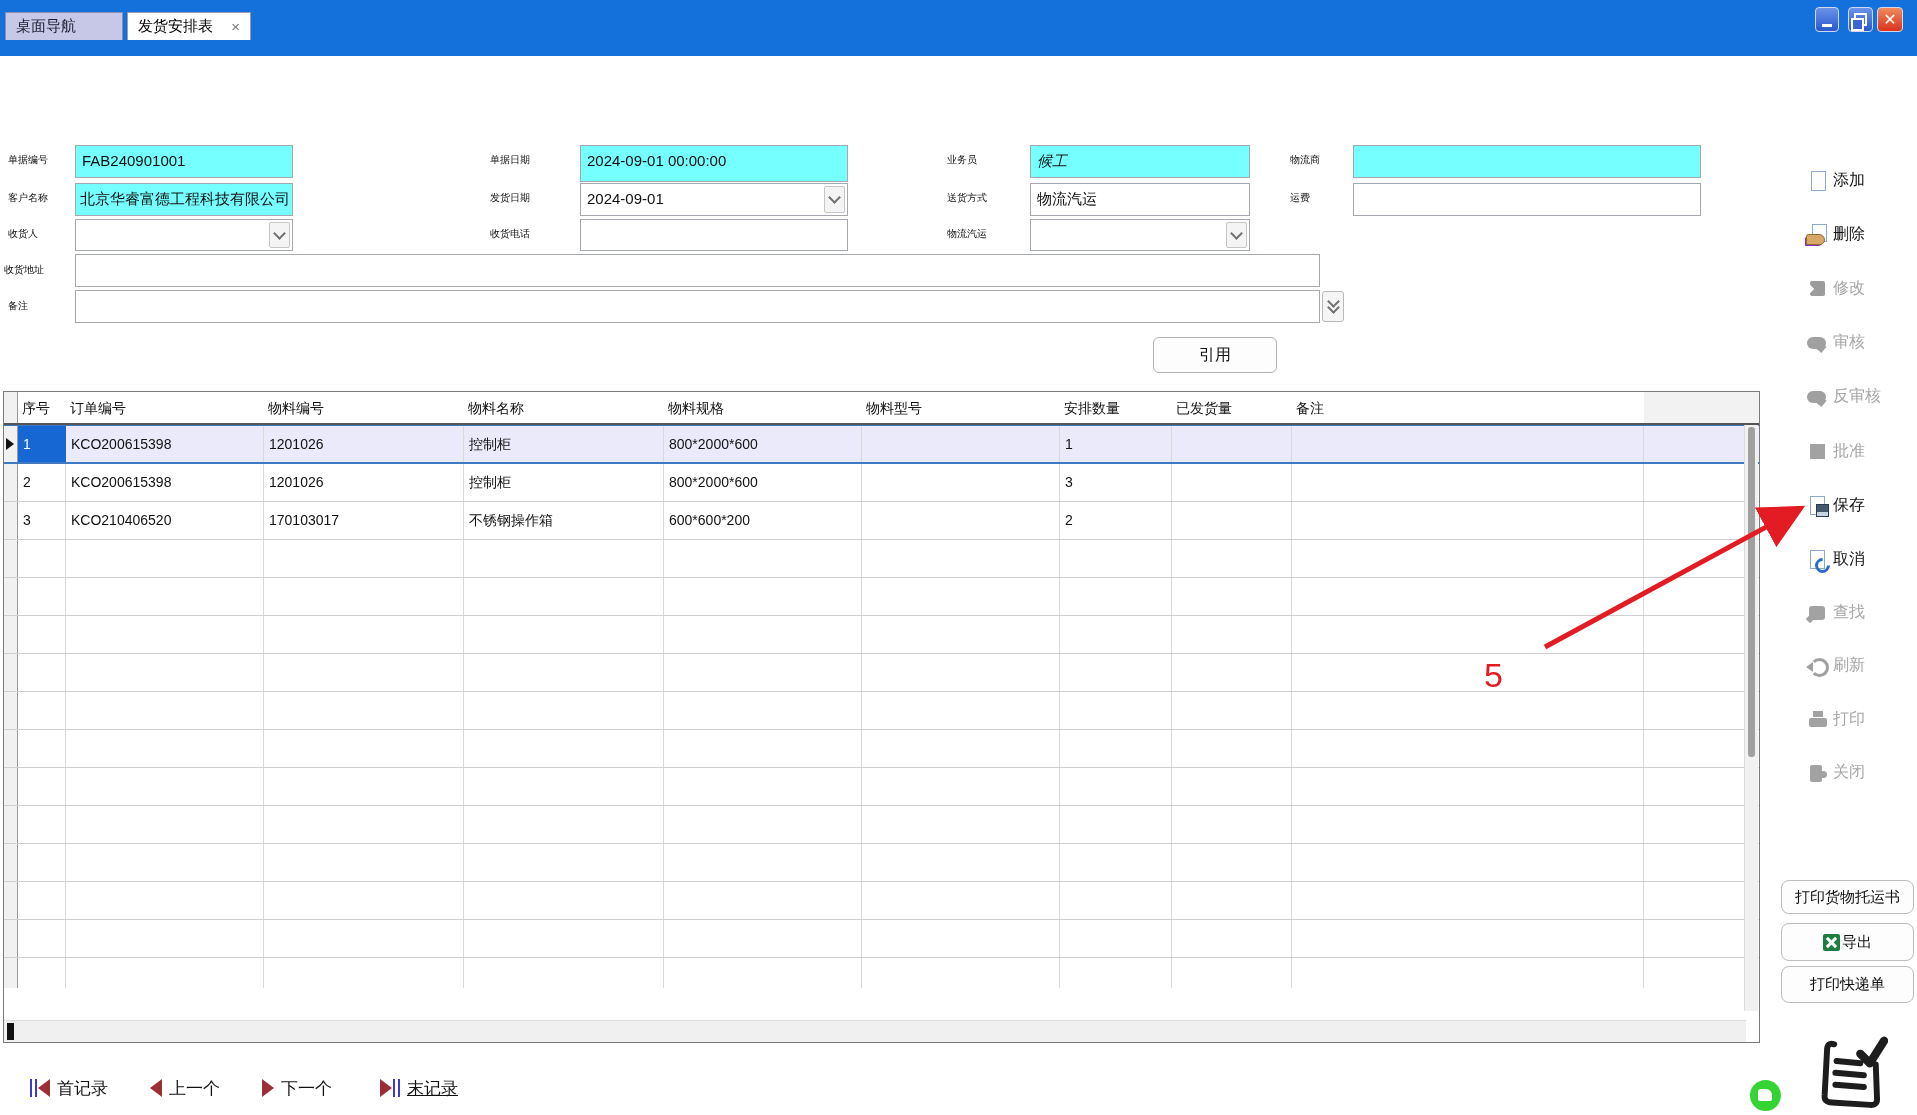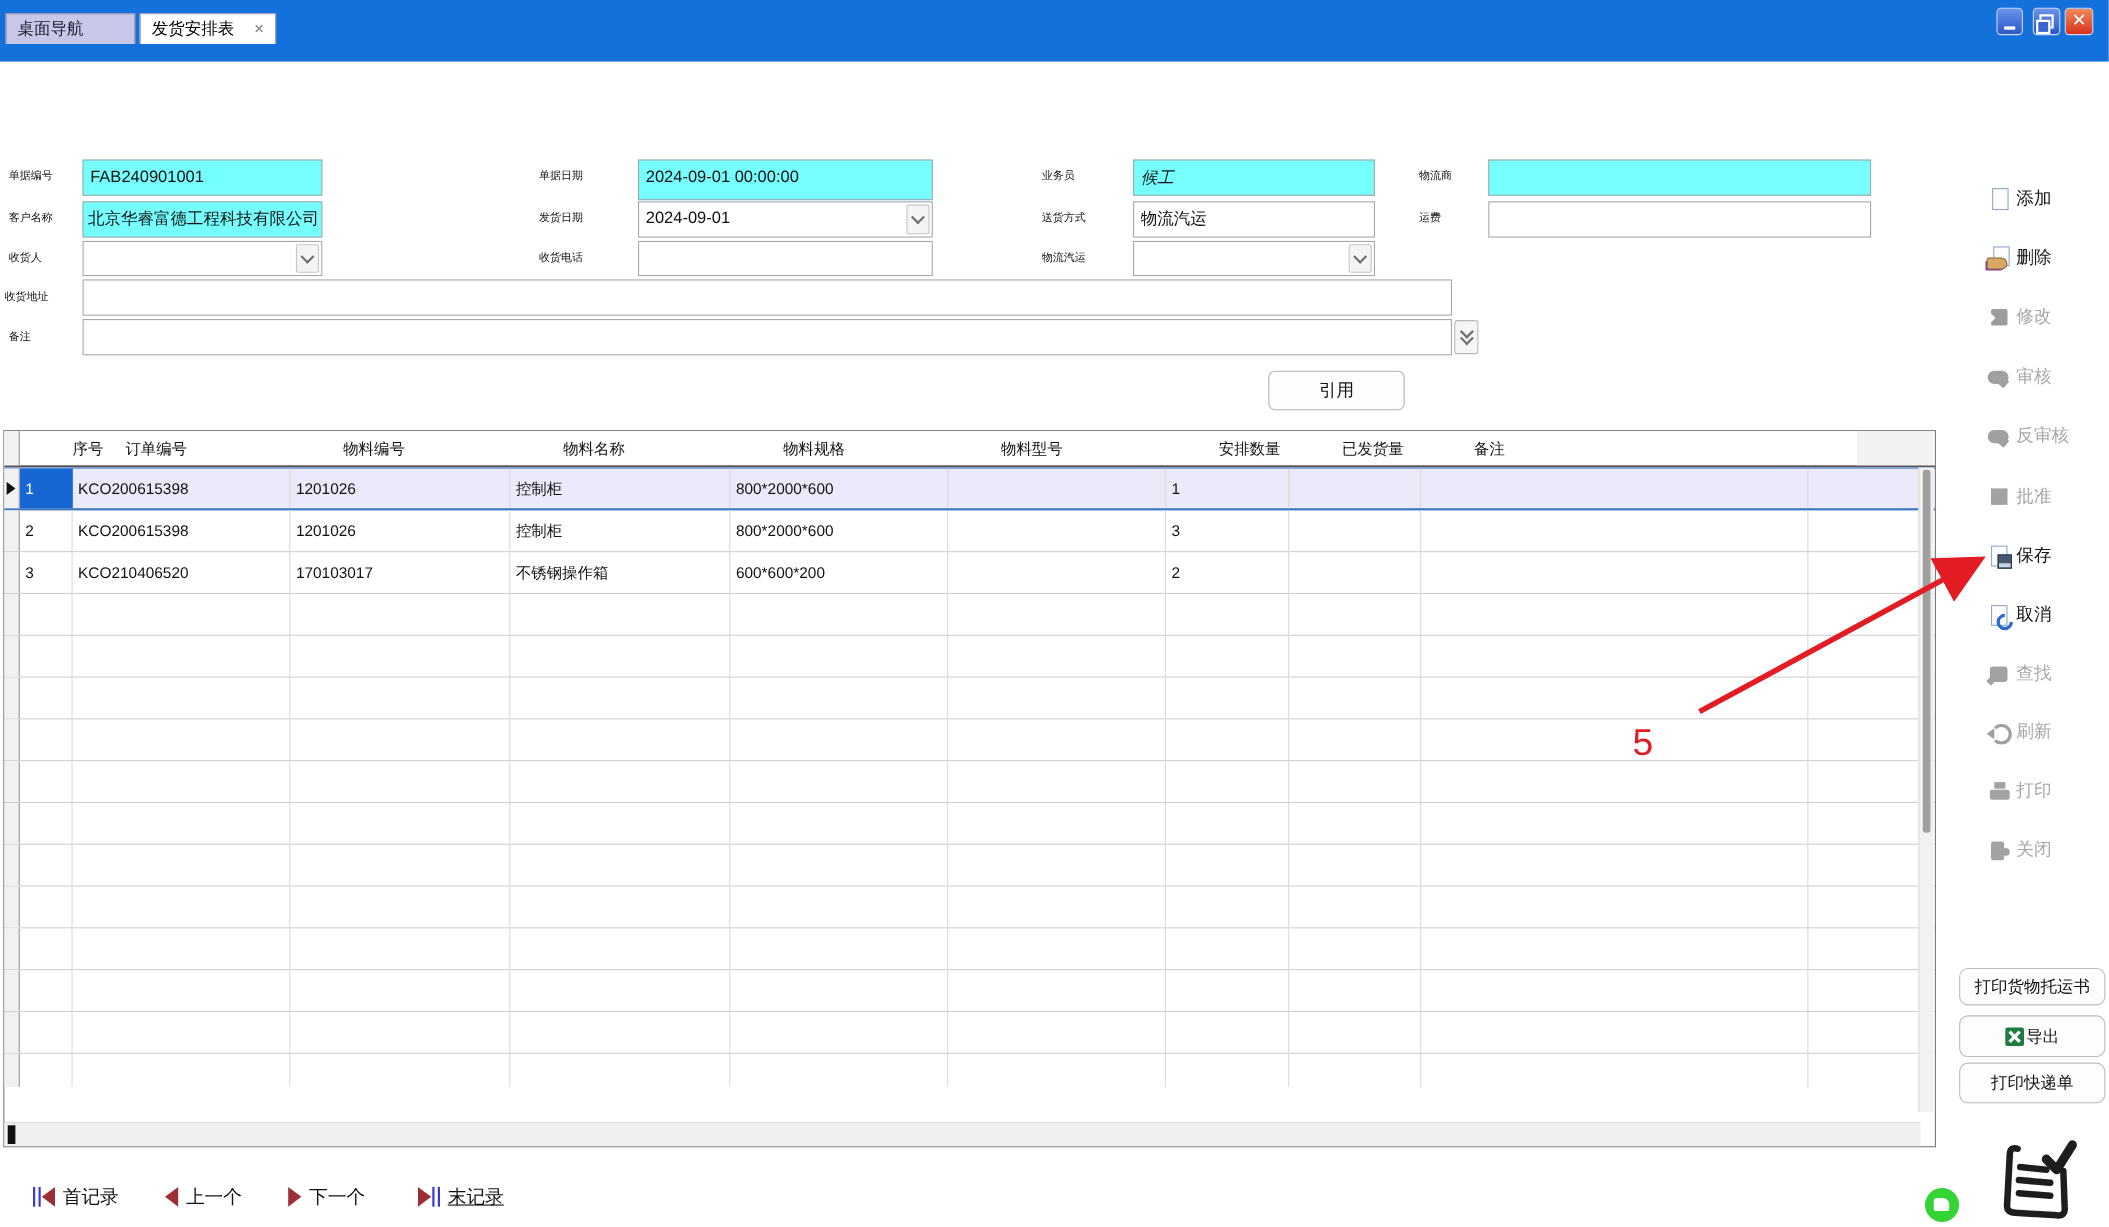--- a/index.html
+++ b/index.html
@@ -189,21 +189,21 @@
   </div>
 
   <div class="field cyan" style="left:1353px;top:145px;width:348px;height:33px;"></div>
   <div class="field" style="left:1353px;top:183px;width:348px;height:33px;"></div>
 
   <div class="btn" style="left:1153px;top:337px;width:124px;height:36px;">引用</div>
 
   <div class="grid">
     <div class="ghead">
         <div class="sel-col"></div>
-        <div class="hc" style="width:48px;flex:none;margin-left:44px;">序号</div>
+        <div class="hc" style="width:48px;flex:none;">序号</div>
         <div class="hc" style="width:198px;flex:none;">订单编号</div>
         <div class="hc" style="width:200px;flex:none;">物料编号</div>
         <div class="hc" style="width:200px;flex:none;">物料名称</div>
         <div class="hc" style="width:198px;flex:none;">物料规格</div>
         <div class="hc" style="width:198px;flex:none;">物料型号</div>
         <div class="hc" style="width:112px;flex:none;">安排数量</div>
         <div class="hc" style="width:120px;flex:none;">已发货量</div>
         <div class="hc" style="width:352px;flex:none;">备注</div>
         <div class="hc filler-h" style="flex:1;"></div>
       </div>

